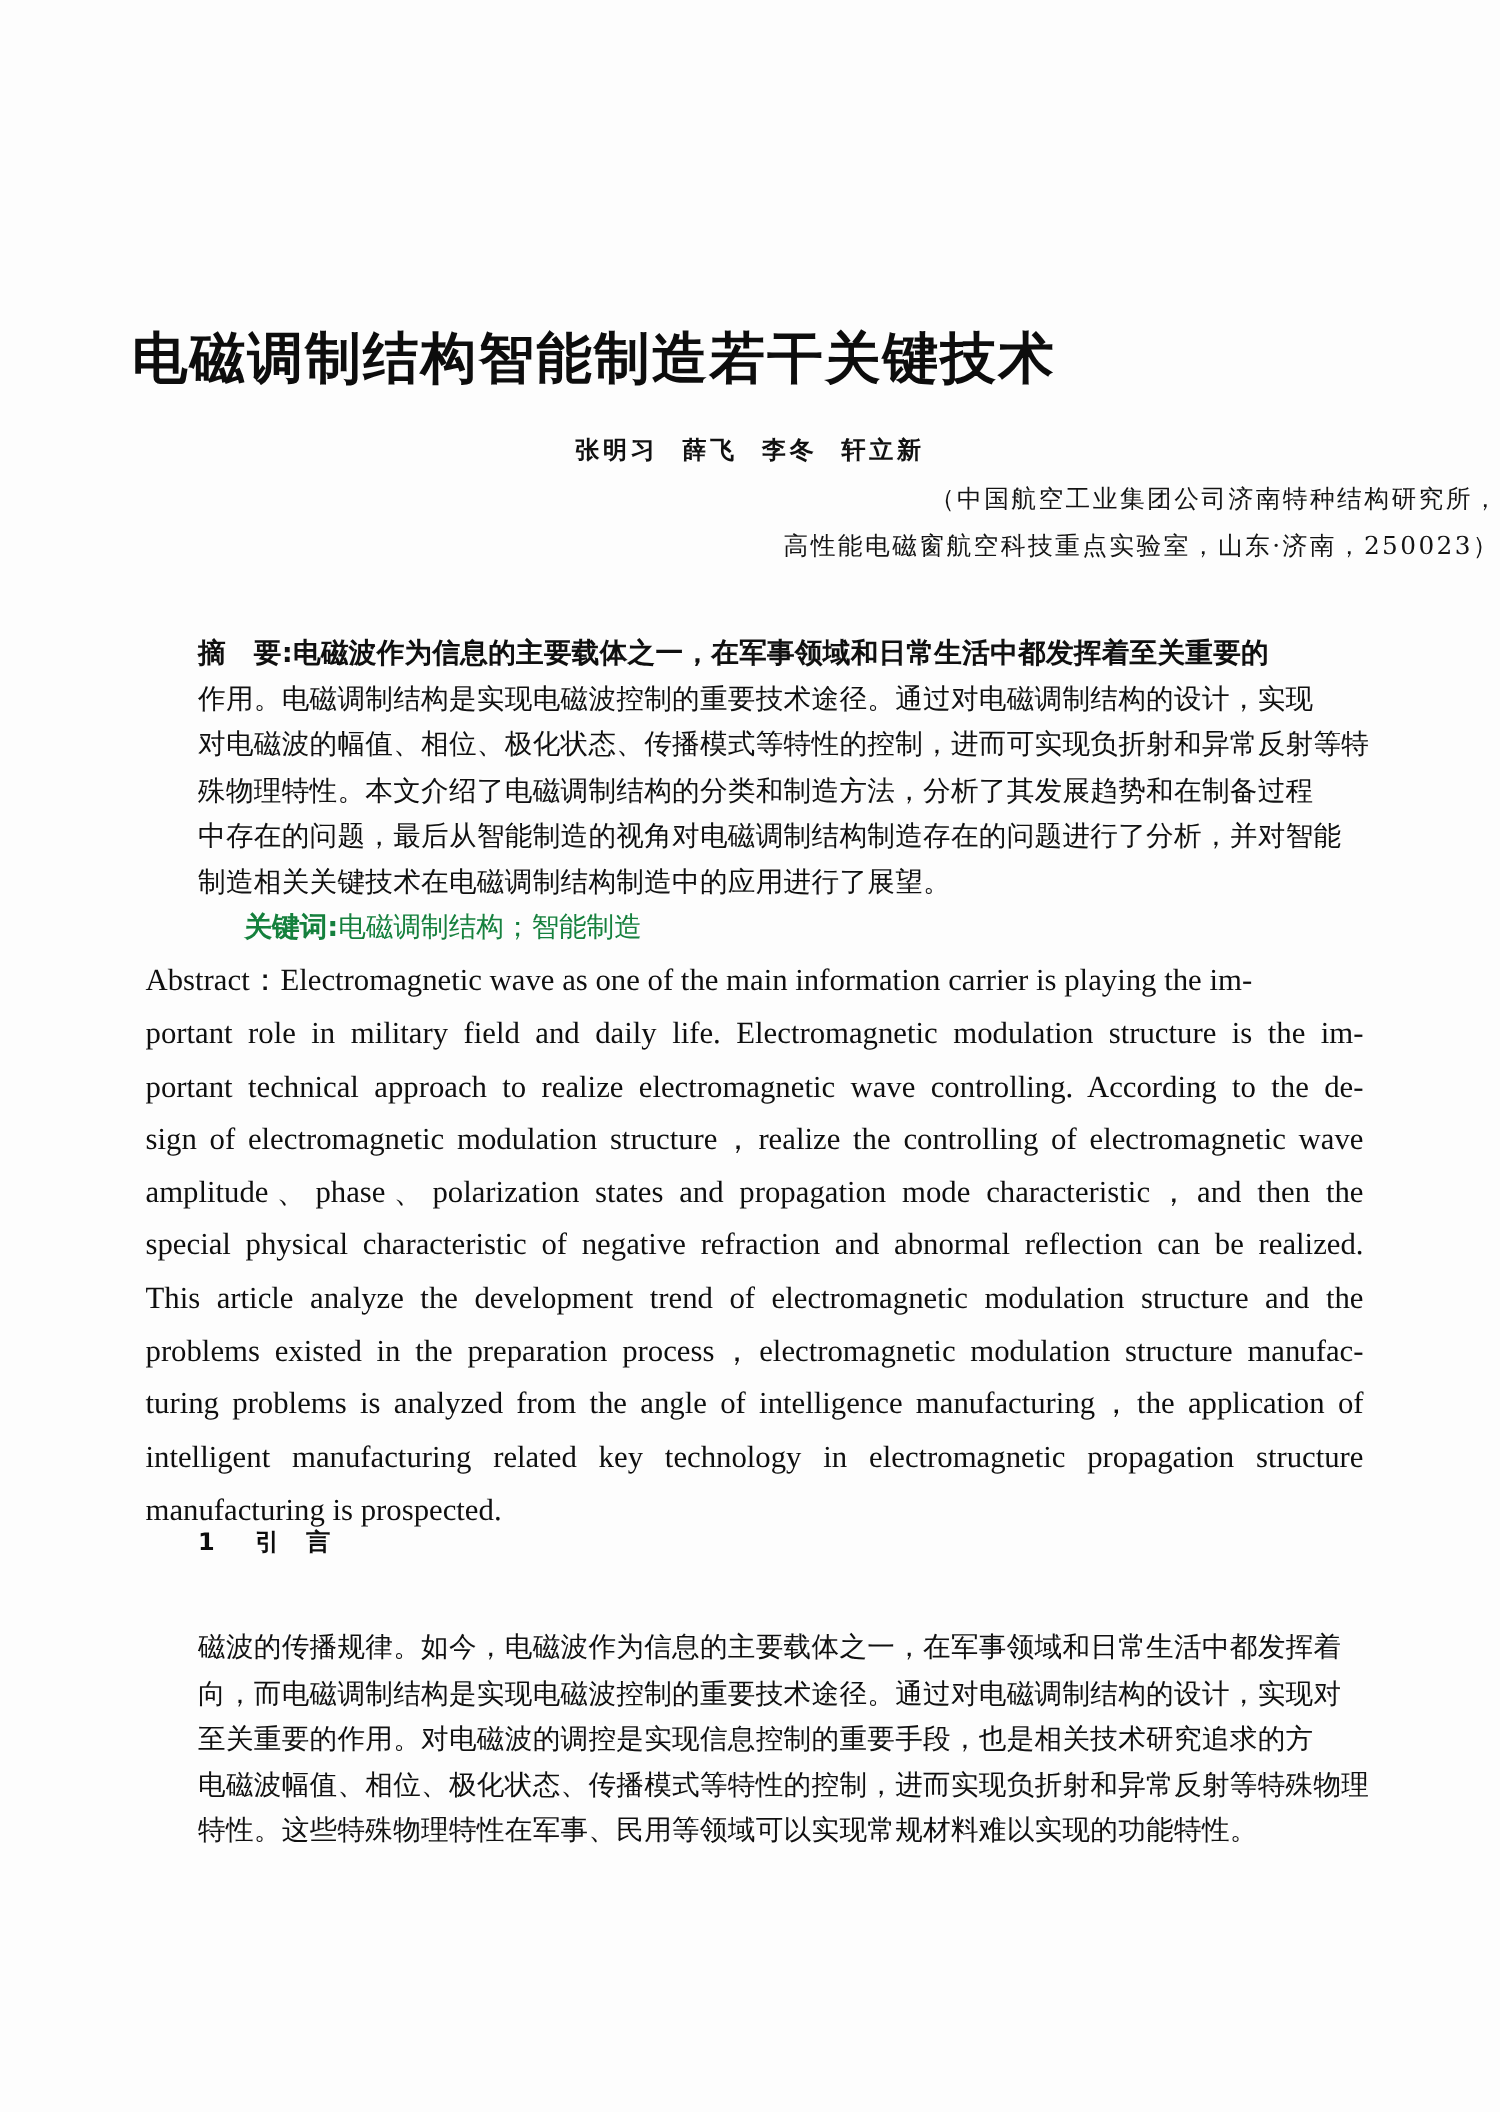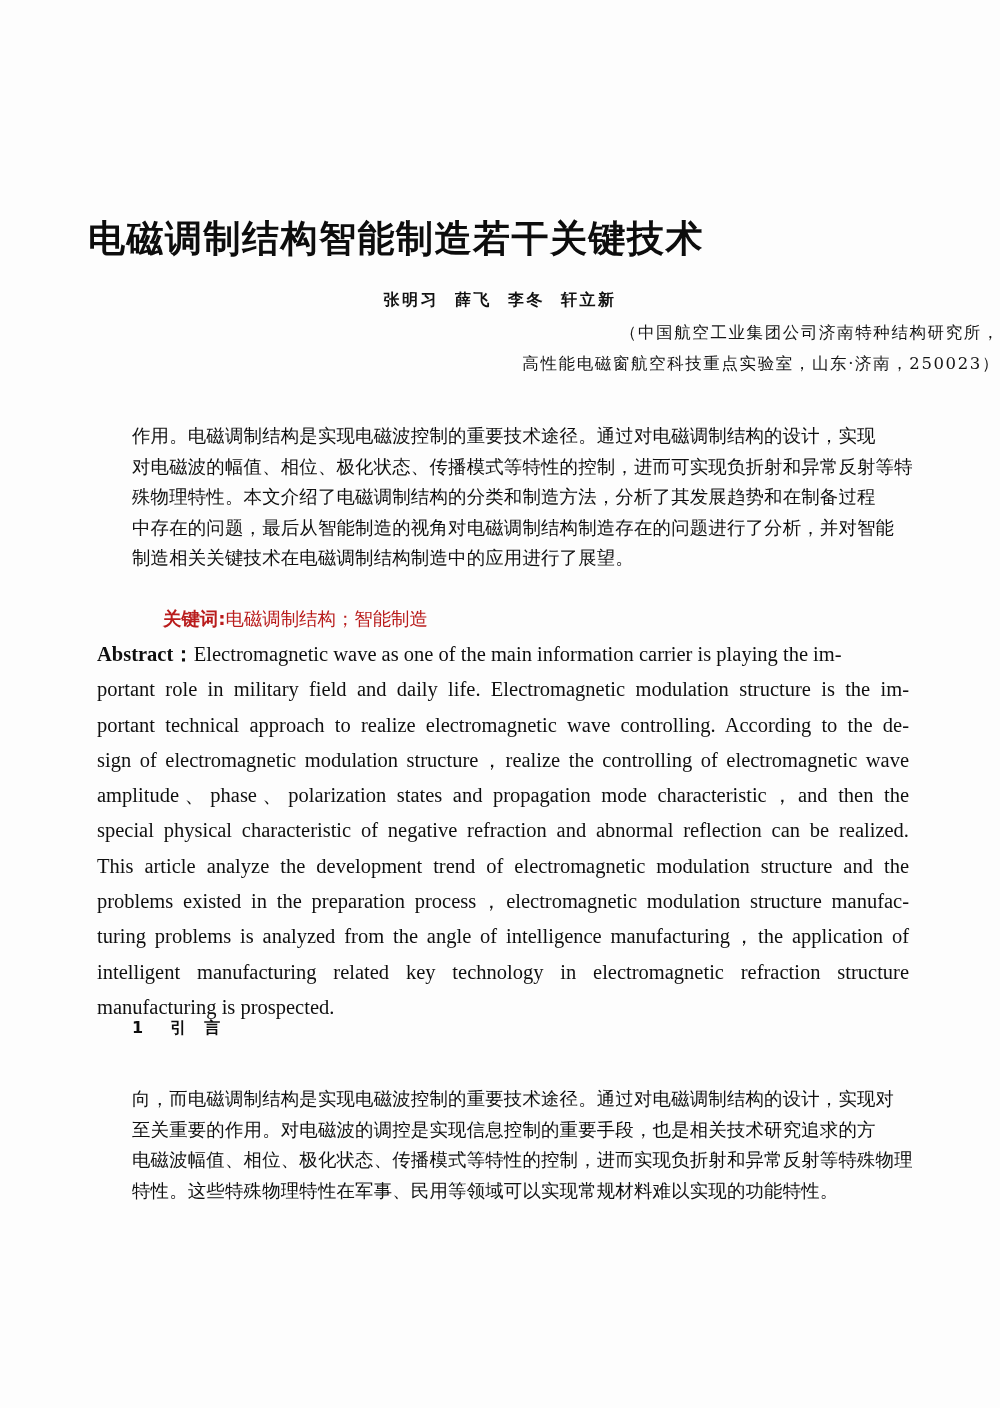--- a/index.html
+++ b/index.html
@@ -85,21 +85,21 @@
     font-weight: 700;
     letter-spacing: 0.2px;
   }
   .kw-line {
     position: absolute;
     left: 163px;
     top: 604px;
     font-family: "DejaVu Sans", "Liberation Sans", sans-serif;
     font-size: 18.4px;
     line-height: 30.5px;
-    color: #b91c1c;
+    color: #15803d;
     white-space: pre;
   }
   .kw-line b { font-weight: 700; }
 
   
   .en-block {
     position: absolute;
     left: 97px;
     top: 637px;
     width: 812px;
@@ -110,21 +110,21 @@
   }
   .en-block .ln {
     display: block;
     white-space: pre;
   }
   .en-block .ln.just {
     white-space: normal;
     text-align: justify;
     text-align-last: justify;
   }
-  .en-lead { font-weight: 700; }
+  .en-lead { font-weight: 400; }
 
   .en-kw {
     position: absolute;
     left: 132px;
     top: 967px;
     font-family: "Liberation Serif", "DejaVu Serif", serif;
     font-size: 20.5px;
     line-height: 35.3px;
     color: #0f0f0f;
     white-space: pre;
@@ -167,46 +167,48 @@
   <h1 class="title">电磁调制结构智能制造若干关键技术</h1>
 
   <div class="authors">
     <span>张明习</span><span class="sep"></span><span>薛飞</span><span class="sep"></span><span>李冬</span><span class="sep"></span><span>轩立新</span>
   </div>
 
   <div class="affil l1">（中国航空工业集团公司济南特种结构研究所，</div>
   <div class="affil l2">高性能电磁窗航空科技重点实验室，山东·济南，250023）</div>
 
   <div class="cn-block">
+    <span class="ln cn-lead">摘　要:电磁波作为信息的主要载体之一，在军事领域和日常生活中都发挥着至关重要的</span>
     <span class="ln">作用。电磁调制结构是实现电磁波控制的重要技术途径。通过对电磁调制结构的设计，实现</span>
     <span class="ln">对电磁波的幅值、相位、极化状态、传播模式等特性的控制，进而可实现负折射和异常反射等特</span>
     <span class="ln">殊物理特性。本文介绍了电磁调制结构的分类和制造方法，分析了其发展趋势和在制备过程</span>
     <span class="ln">中存在的问题，最后从智能制造的视角对电磁调制结构制造存在的问题进行了分析，并对智能</span>
     <span class="ln">制造相关关键技术在电磁调制结构制造中的应用进行了展望。</span>
   </div>
 
   <div class="kw-line"><b>关键词:</b><span>电磁调制结构；智能制造</span></div>
 
   <div class="en-block">
     <span class="ln"><b class="en-lead">Abstract：</b><span>Electromagnetic wave as one of the main information carrier is playing the im-</span></span>
     <span class="ln just">portant role in military field and daily life. Electromagnetic modulation structure is the im-</span>
     <span class="ln just">portant technical approach to realize electromagnetic wave controlling. According to the de-</span>
     <span class="ln just">sign of electromagnetic modulation structure，realize the controlling of electromagnetic wave</span>
     <span class="ln just">amplitude、phase、polarization states and propagation mode characteristic，and then the</span>
     <span class="ln just">special physical characteristic of negative refraction and abnormal reflection can be realized.</span>
     <span class="ln just">This article analyze the development trend of electromagnetic modulation structure and the</span>
     <span class="ln just">problems existed in the preparation process，electromagnetic modulation structure manufac-</span>
     <span class="ln just">turing problems is analyzed from the angle of intelligence manufacturing，the application of</span>
-    <span class="ln just">intelligent manufacturing related key technology in electromagnetic refraction structure</span>
+    <span class="ln just">intelligent manufacturing related key technology in electromagnetic propagation structure</span>
     <span class="ln">manufacturing is prospected.</span>
   </div>
 
 
   <div class="sec-head"><span class="num">1</span><span>引　言</span></div>
 
   <div class="body-block">
+    <span class="ln">磁波的传播规律。如今，电磁波作为信息的主要载体之一，在军事领域和日常生活中都发挥着</span>
     <span class="ln">向，而电磁调制结构是实现电磁波控制的重要技术途径。通过对电磁调制结构的设计，实现对</span>
     <span class="ln">至关重要的作用。对电磁波的调控是实现信息控制的重要手段，也是相关技术研究追求的方</span>
     <span class="ln">电磁波幅值、相位、极化状态、传播模式等特性的控制，进而实现负折射和异常反射等特殊物理</span>
     <span class="ln">特性。这些特殊物理特性在军事、民用等领域可以实现常规材料难以实现的功能特性。</span>
   </div>
 
 </div>
 
 </body></html>

